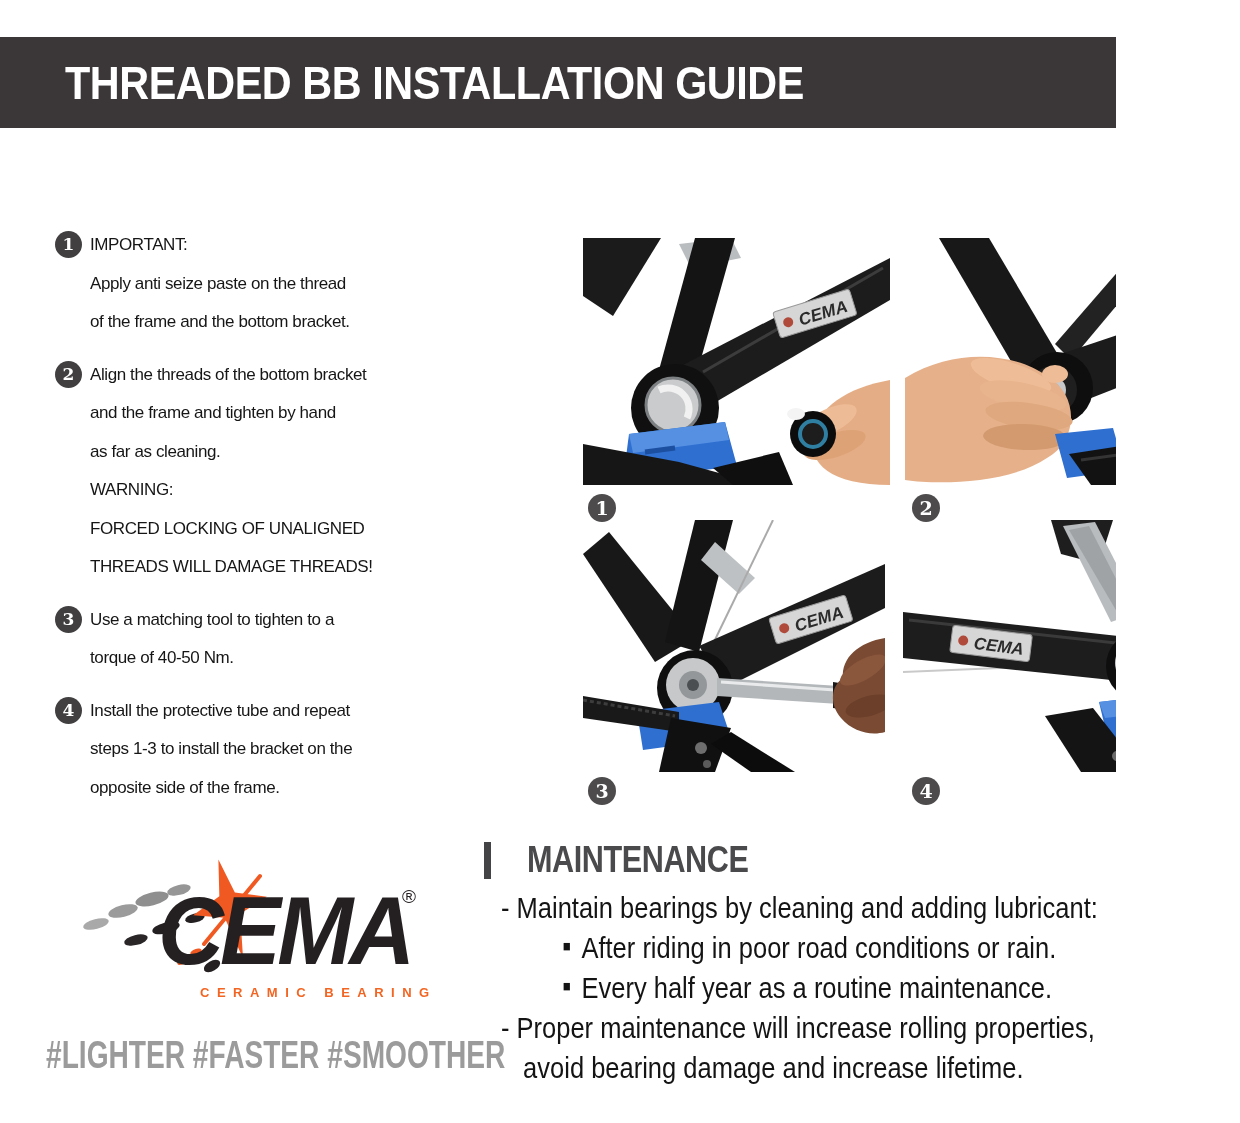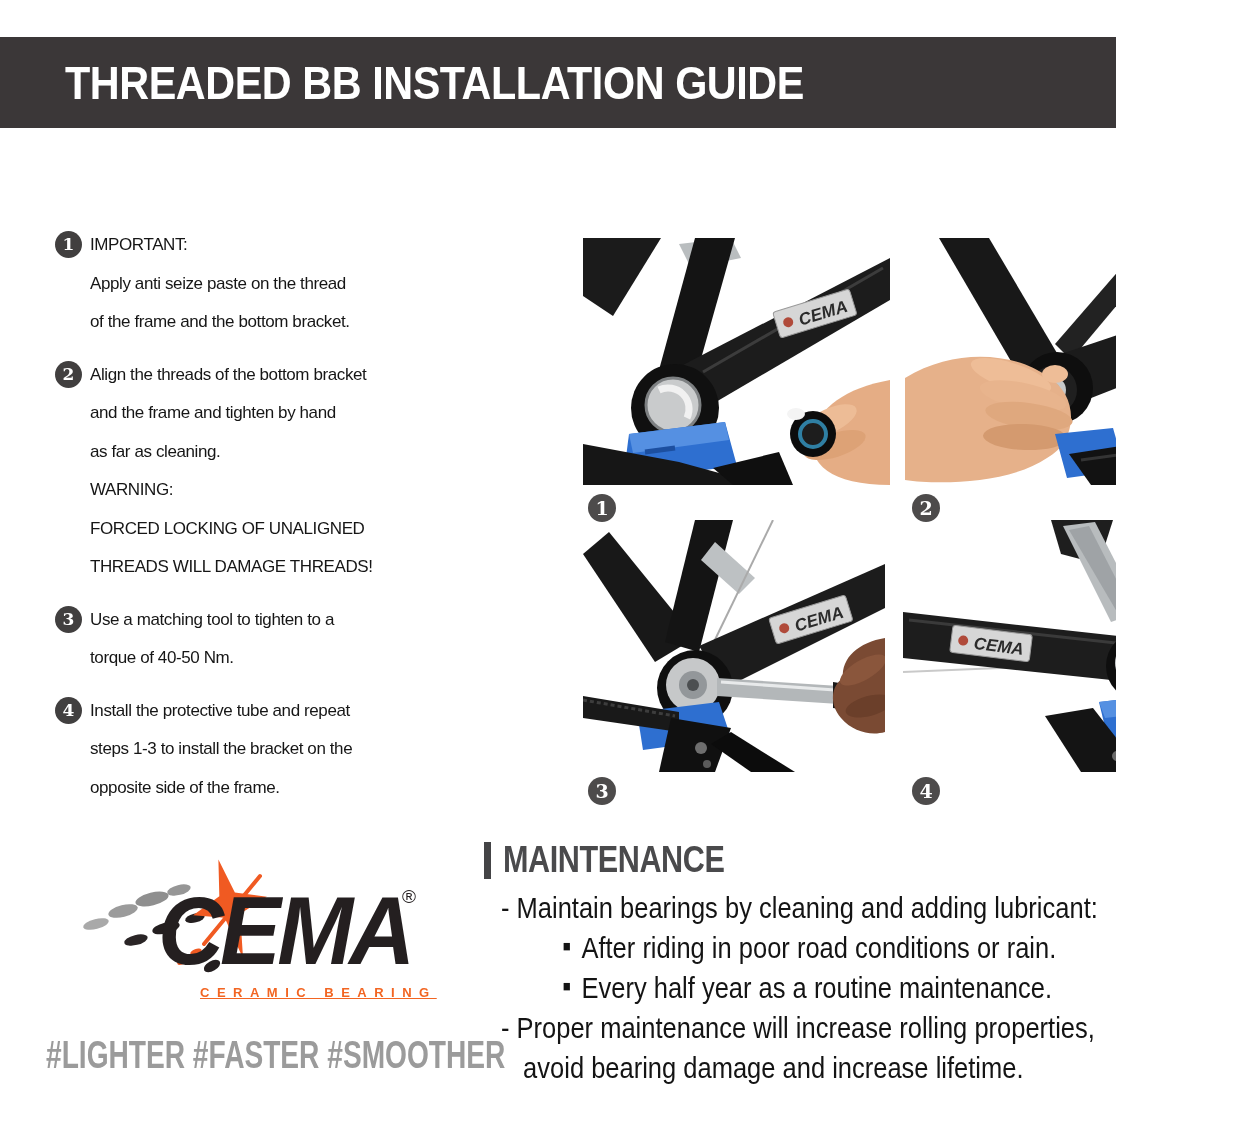--- a/index.html
+++ b/index.html
@@ -54,31 +54,31 @@
   .logo { position:absolute; left:70px; top:852px; width:430px; height:170px; }
   .logo-sparkle { position:absolute; left:8px; top:2px; width:215px; height:132px; }
   .logo-word {
     position:absolute; left:88px; top:28px; font-size:97px; font-weight:bold; font-style:italic;
     color:#241f20; letter-spacing:-4px; white-space:nowrap;
     transform:scaleX(.94); transform-origin:left top; line-height:1.05;
   }
   .logo-reg { position:absolute; left:332px; top:34px; font-size:19px; color:#241f20; font-style:normal; }
   .logo-tagline {
     position:absolute; left:130px; top:133px; color:#f26522; font-size:13px; font-weight:bold;
-    letter-spacing:7.5px; white-space:nowrap;text-decoration:underline;
+    letter-spacing:7.5px; white-space:nowrap;
   }
   
   .hashtags {
     position:absolute; left:46px; top:1034px; font-size:38px; font-weight:bold;
     color:#9b9b9b; white-space:nowrap; letter-spacing:0px;
     transform:scaleX(.74); transform-origin:left top;
   }
   
   .maint { position:absolute; left:484px; top:839px; width:756px; }
-  .maint-head { display:flex; align-items:center; }
+  .maint-head { display:flex; align-items:center;gap:24px; }
   .maint-bar { width:7px; height:37px; background:#444446; flex:0 0 auto; }
   .maint-title {
     font-size:36px; font-weight:bold; color:#4a4a4c; margin-left:12px; letter-spacing:-0.5px;
     transform:scaleX(.85); transform-origin:left center; white-space:nowrap;
   }
   .maint-body {
     margin-top:7px; padding-left:20px; font-size:30px; line-height:40px; color:#141414;
     width:118%; transform:scaleX(.85); transform-origin:left top; white-space:nowrap;
   }
   .m-bullet { padding-left:72px; }

